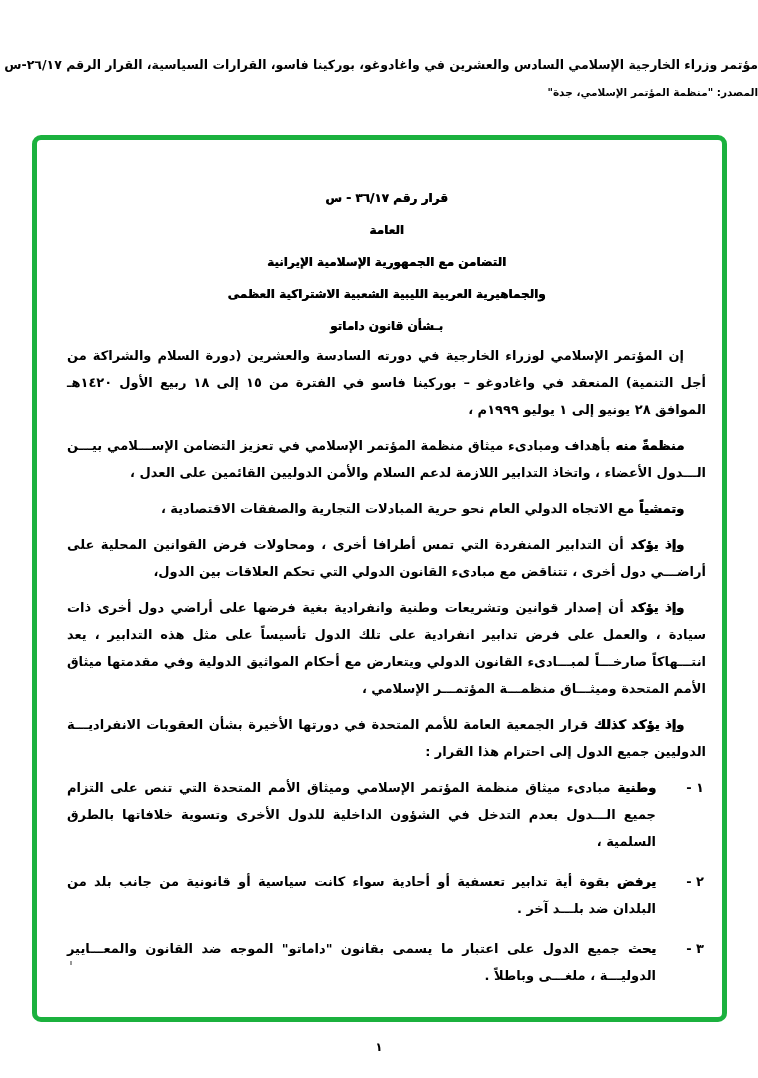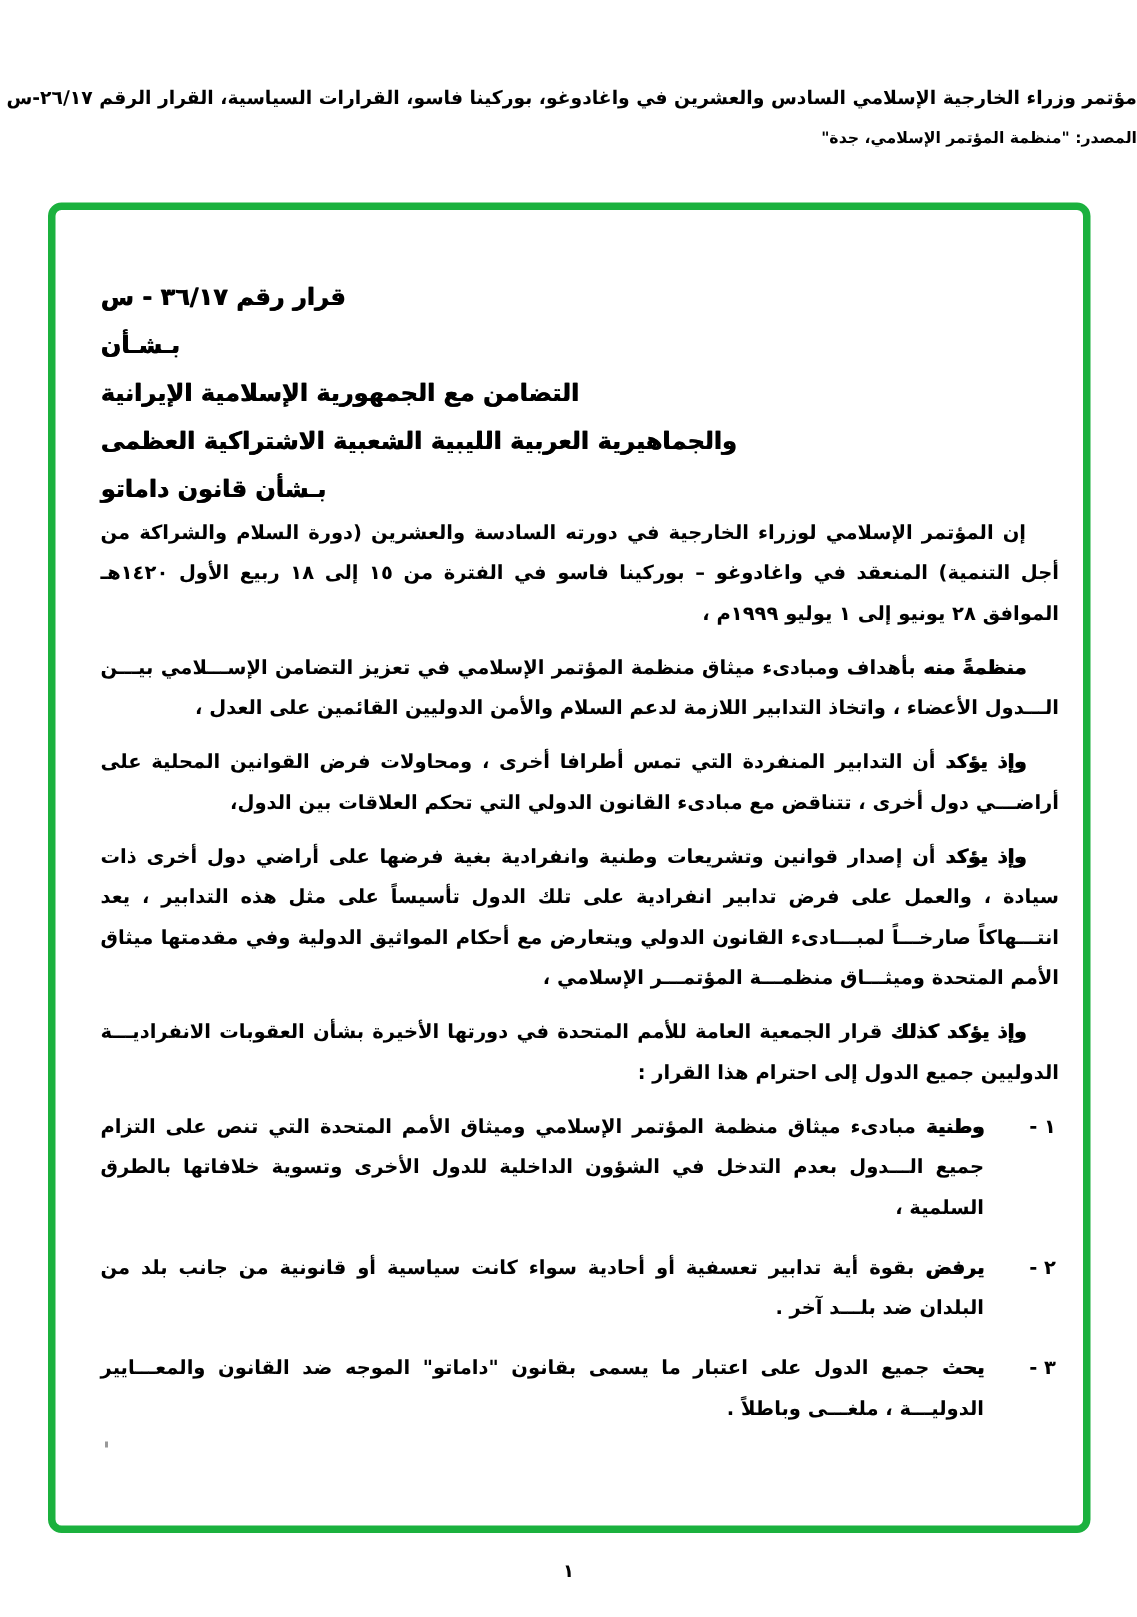--- a/index.html
+++ b/index.html
@@ -8,21 +8,21 @@
     font-family:"DejaVu Sans", sans-serif;color:#000;
   }
   .header{position:absolute;top:57px;left:0;right:0;text-align:right;direction:rtl;}
   .header-line1{font-size:12.5px;font-weight:bold;white-space:nowrap;letter-spacing:0;}
   .source-line{margin-top:14px;font-size:10.5px;font-weight:bold;}
   .res-box{
     position:absolute;left:32px;top:135px;width:685px;height:877px;
     border:5px solid #1bb13e;border-radius:9px;background:#fff;
   }
   .content{position:absolute;top:0;left:0;right:0;bottom:0;padding:42px 16px 0 30px;direction:rtl;}
-  .title-block{text-align:left;font-weight:bold;font-size:16px;line-height:32px;}
+  .title-block{text-align:center;font-weight:bold;font-size:12px;line-height:32px;}
   .title-line{text-shadow:0.5px 0 0 #000;}
   .body-text{font-size:13px;line-height:27px;font-weight:bold;}
   .para{margin:0 0 9px 0;text-align:justify;text-indent:22px;}
   .lead{text-shadow:0.7px 0 0 #000;}
   .list{margin-top:4px;}
   .list-item{display:flex;margin-bottom:13px;}
   .num{flex:0 0 48px;white-space:nowrap;font-weight:bold;padding-right:2px;}
   .li-text{flex:1;text-align:justify;}
   .page-num{position:absolute;bottom:24px;left:0;right:0;text-align:center;font-size:12px;font-weight:bold;}
   .artifact-dot{position:absolute;left:70px;top:961px;width:2px;height:4px;background:#555;opacity:.6;}
@@ -33,32 +33,33 @@
 <div class="header">
   <div class="header-line1">مؤتمر وزراء الخارجية الإسلامي السادس والعشرين في واغادوغو، بوركينا فاسو، القرارات السياسية، القرار الرقم ٢٦/١٧-س</div>
   <div class="source-line">المصدر:  "منظمة المؤتمر الإسلامي، جدة"</div>
 </div>
 
 <div class="res-box" style="border-color: rgb(27, 177, 62);">
   <div class="content">
 
     <div class="title-block">
       <div class="title-line">قرار رقم ٣٦/١٧ - س</div>
-      <div class="title-line">بـشـأن</div>
+      <div class="title-line">العامة</div>
       <div class="title-line">التضامن مع الجمهورية الإسلامية الإيرانية</div>
       <div class="title-line">والجماهيرية العربية الليبية الشعبية الاشتراكية العظمى</div>
       <div class="title-line">بـشأن قانون داماتو</div>
     </div>
 
     <div class="body-text">
 
       <p class="para"><span class="lead"></span><span>إن المؤتمر الإسلامي لوزراء الخارجية في دورته السادسة والعشرين (دورة السلام والشراكة من أجل التنمية) المنعقد في واغادوغو – بوركينا فاسو في الفترة من ١٥ إلى ١٨ ربيع الأول ١٤٢٠هـ الموافق ٢٨ يونيو إلى ١ يوليو ١٩٩٩م ،</span></p>
 
       <p class="para"><span class="lead">منظمةً منه</span><span> بأهداف ومبادىء ميثاق منظمة المؤتمر الإسلامي في تعزيز التضامن الإســـلامي بيـــن الـــدول الأعضاء ، واتخاذ التدابير اللازمة لدعم السلام والأمن الدوليين القائمين على العدل ،</span></p>
 
+      <p class="para"><span class="lead">وتمشياً</span><span> مع الاتجاه الدولي العام نحو حرية المبادلات التجارية والصفقات الاقتصادية ،</span></p>
 
       <p class="para"><span class="lead">وإذ يؤكد</span><span> أن التدابير المنفردة التي تمس أطرافا أخرى ، ومحاولات فرض القوانين المحلية على أراضـــي دول أخرى ، تتناقض مع مبادىء القانون الدولي التي تحكم العلاقات بين الدول،</span></p>
 
       <p class="para"><span class="lead">وإذ يؤكد</span><span> أن إصدار قوانين وتشريعات وطنية وانفرادية بغية فرضها على أراضي دول أخرى ذات سيادة ، والعمل على فرض تدابير انفرادية على تلك الدول تأسيساً على مثل هذه التدابير ، يعد انتـــهاكاً صارخـــاً لمبـــادىء القانون الدولي ويتعارض مع أحكام المواثيق الدولية وفي مقدمتها ميثاق الأمم المتحدة وميثـــاق منظمـــة المؤتمـــر الإسلامي ،</span></p>
 
       <p class="para"><span class="lead">وإذ يؤكد كذلك</span><span> قرار الجمعية العامة للأمم المتحدة في دورتها الأخيرة بشأن العقوبات الانفراديـــة الدوليين جميع الدول إلى احترام هذا القرار :</span></p>
 
       <div class="list">
 
         <div class="list-item">

